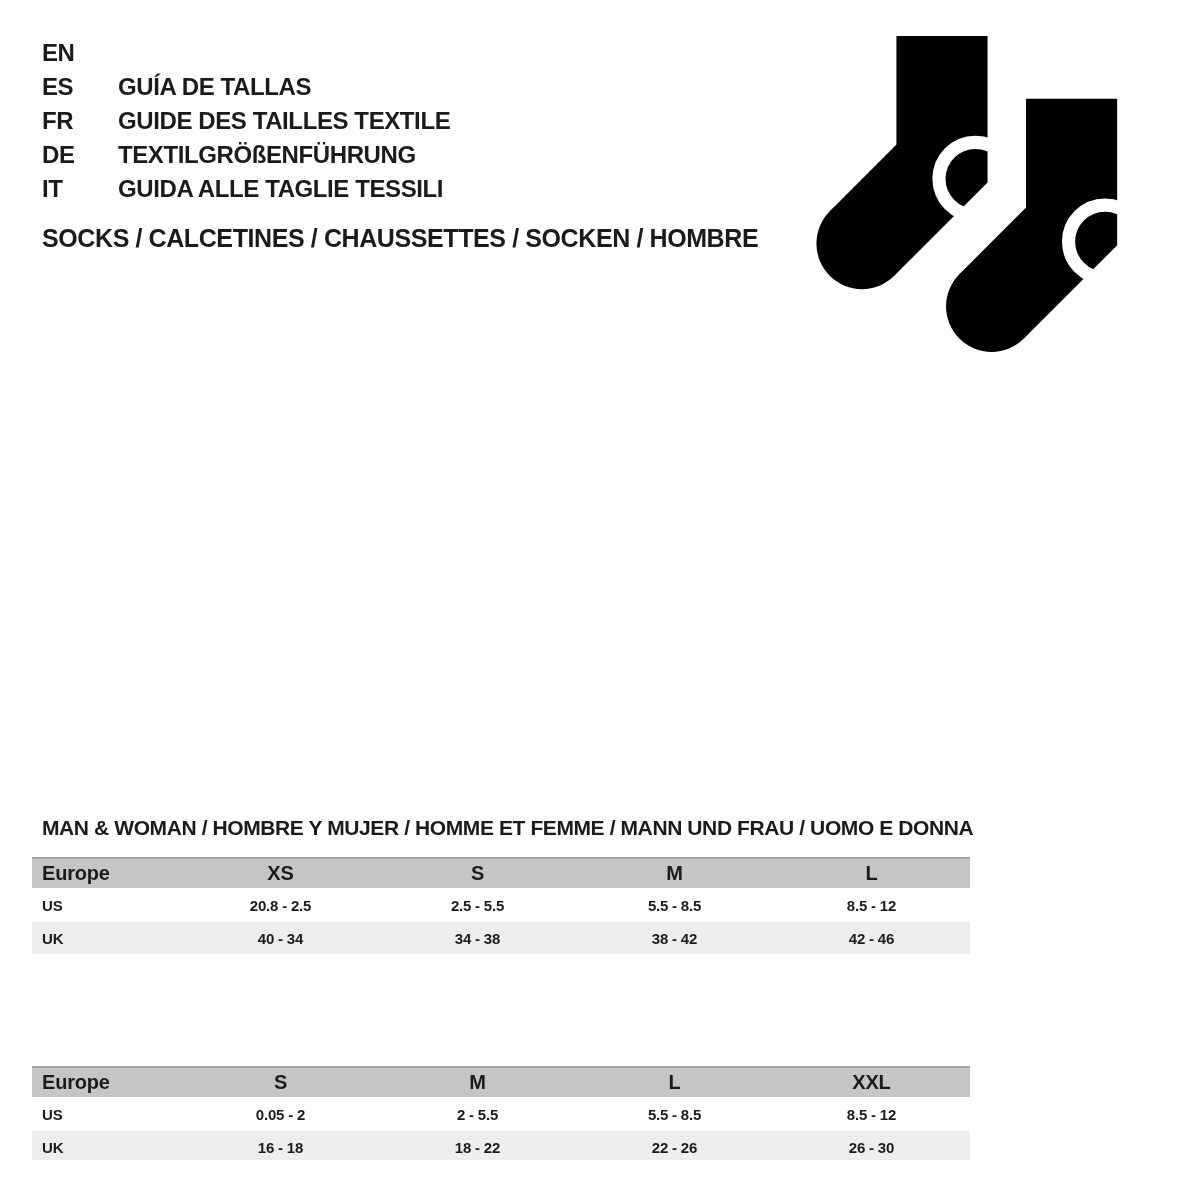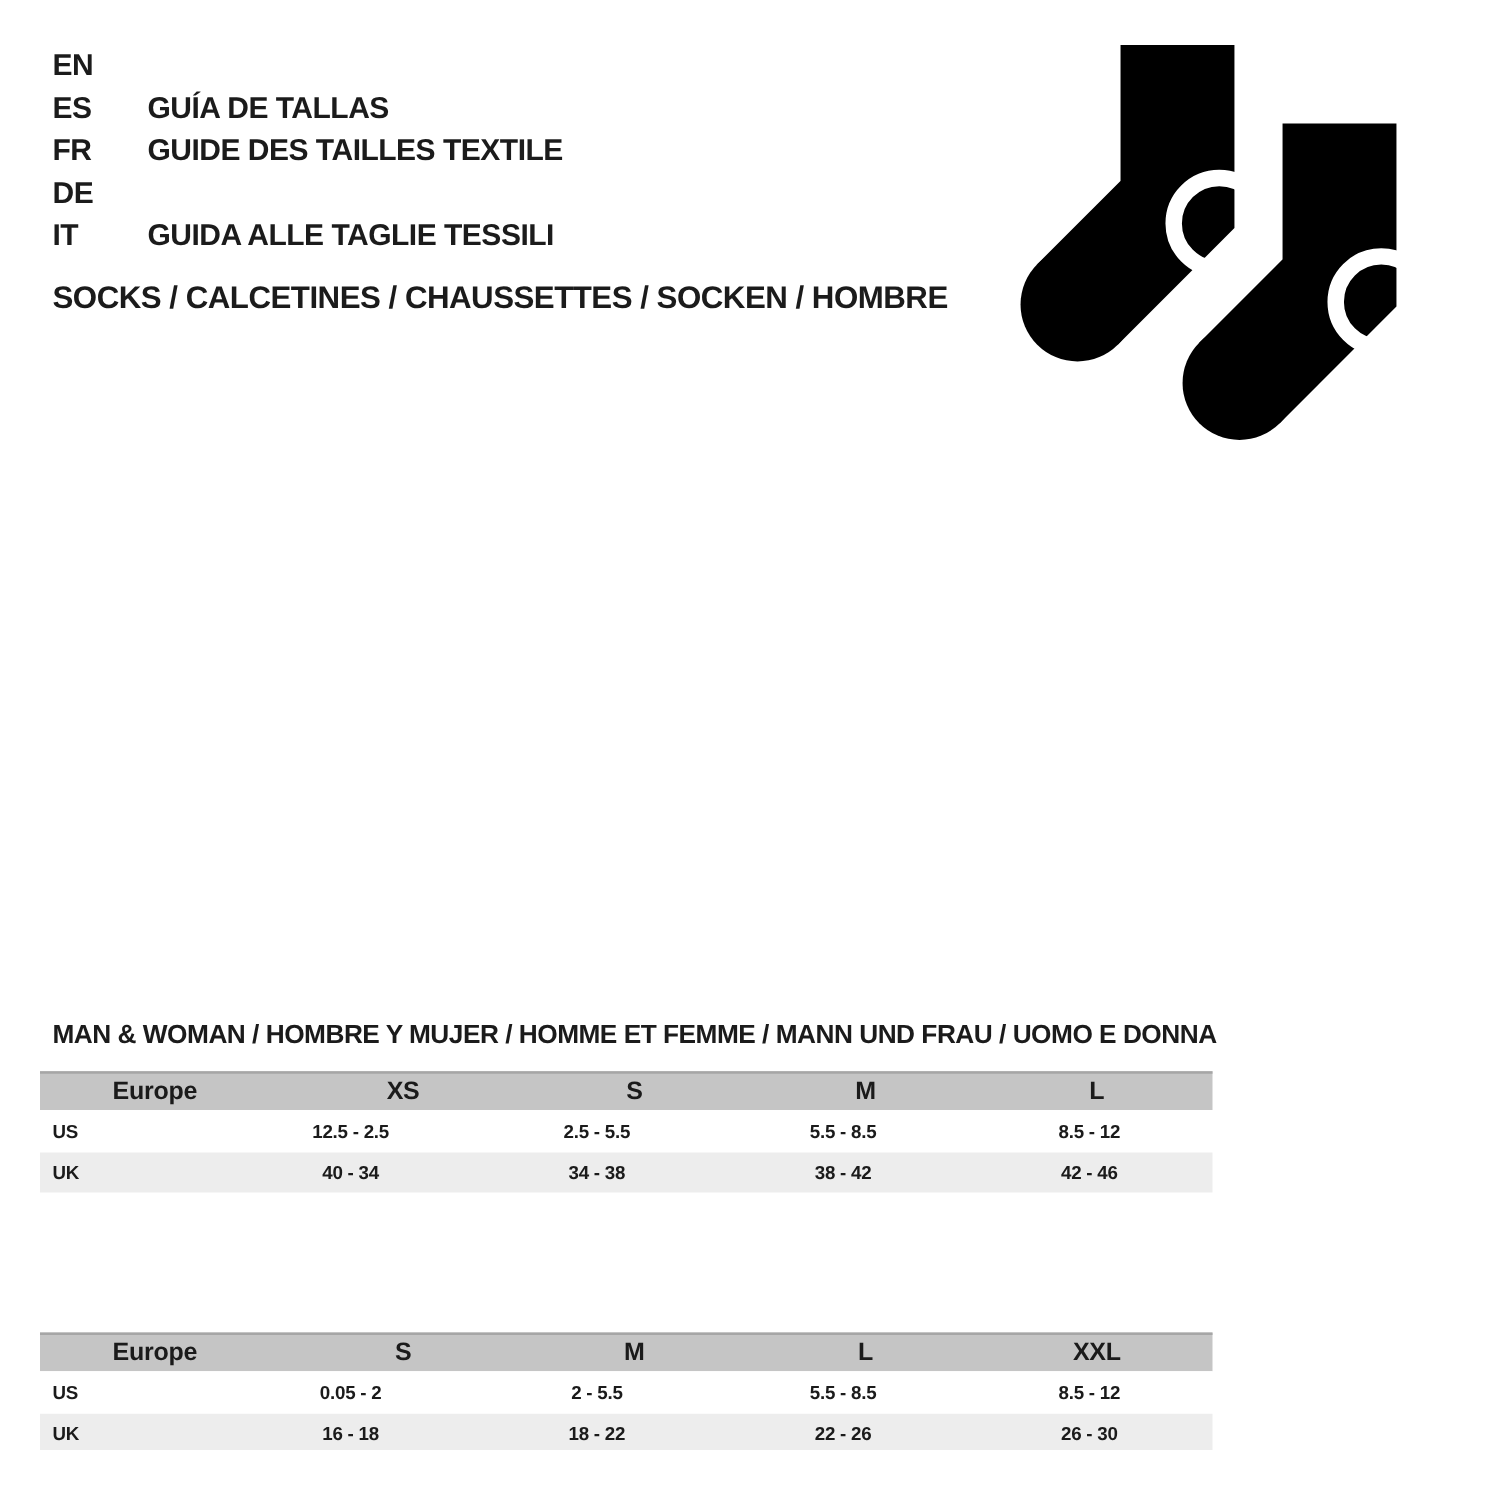--- a/index.html
+++ b/index.html
@@ -40,21 +40,20 @@
 
   .size-table { position: absolute; left: 32px; width: 938px; }
   .table-1 { top: 857px; }
   .table-2 { top: 1066px; }
 
   .trow { display: flex; align-items: center; box-sizing: border-box; }
   .trow.header {
     height: 31px;
     background: var(--header-bg, #c5c5c5);
     border-top: 2px solid var(--header-border, #a6a6a6);
-    padding-left: 48px;
   }
   .trow.r-even { height: 34px; background: #ffffff; }
   .trow.r-odd  { height: 32px; background: var(--alt-bg, #ededed); }
 
   .tcell {
     font-weight: bold; font-size: 15px; letter-spacing: -0.2px; white-space: nowrap;
   }
   .trow.header .tcell { font-size: 20px; }
   .tcell.label { width: 150px; flex: 0 0 150px; padding-left: 10px; text-align: left; box-sizing: border-box; }
   .tcell.val { flex: 1 1 0; text-align: center; }
@@ -71,20 +70,21 @@
       <div class="lang-row">
         <div class="lang-code">ES</div>
         <div class="lang-label">GUÍA DE TALLAS</div>
       </div>
       <div class="lang-row">
         <div class="lang-code">FR</div>
         <div class="lang-label">GUIDE DES TAILLES TEXTILE</div>
       </div>
       <div class="lang-row">
         <div class="lang-code">DE</div>
+        <div class="lang-label">TEXTILGRÖßENFÜHRUNG</div>
       </div>
       <div class="lang-row">
         <div class="lang-code">IT</div>
         <div class="lang-label">GUIDA ALLE TAGLIE TESSILI</div>
       </div>
     </div>
 
   <div class="product-line">SOCKS / CALCETINES / CHAUSSETTES / SOCKEN / HOMBRE</div>
 
   <svg class="socks-icon" viewBox="-22 0 335 318" xmlns="http://www.w3.org/2000/svg" aria-hidden="true" style="color: rgb(0, 0, 0);">
@@ -103,21 +103,21 @@
   <div class="size-table table-1">
       <div class="trow header">
         <div class="tcell label">Europe</div>
         <div class="tcell val">XS</div>
         <div class="tcell val">S</div>
         <div class="tcell val">M</div>
         <div class="tcell val">L</div>
       </div>
       <div class="trow r-even">
         <div class="tcell label">US</div>
-        <div class="tcell val">12.5 - 2.5</div>
+        <div class="tcell val">20.8 - 2.5</div>
         <div class="tcell val">2.5 - 5.5</div>
         <div class="tcell val">5.5 - 8.5</div>
         <div class="tcell val">8.5 - 12</div>
       </div>
       <div class="trow r-odd">
         <div class="tcell label">UK</div>
         <div class="tcell val">40 - 34</div>
         <div class="tcell val">34 - 38</div>
         <div class="tcell val">38 - 42</div>
         <div class="tcell val">42 - 46</div>

